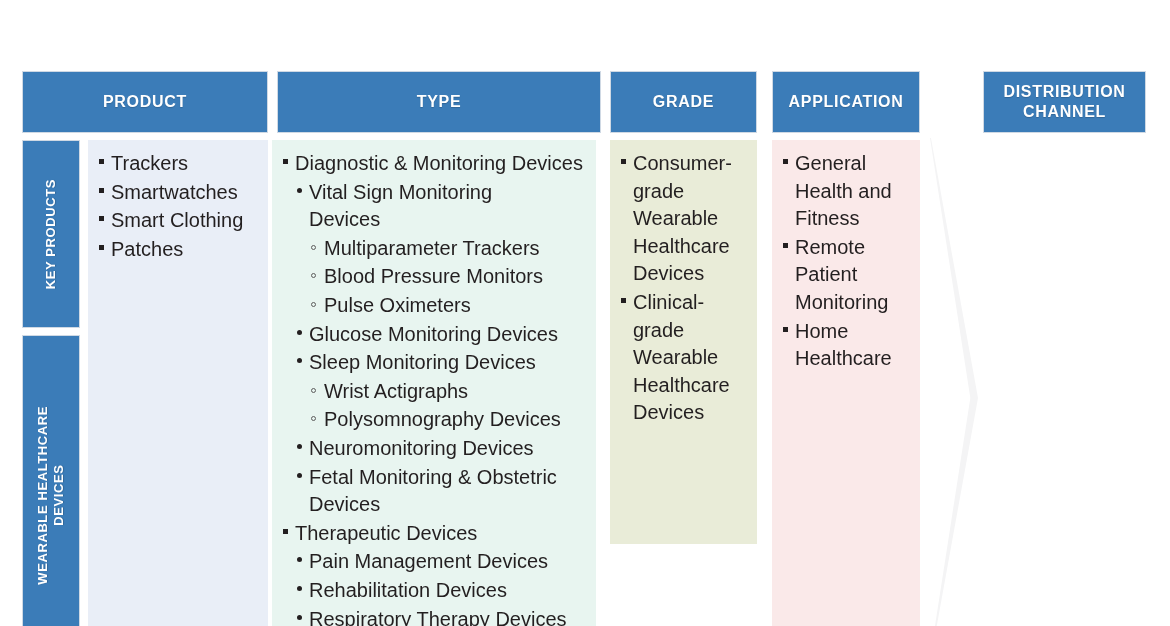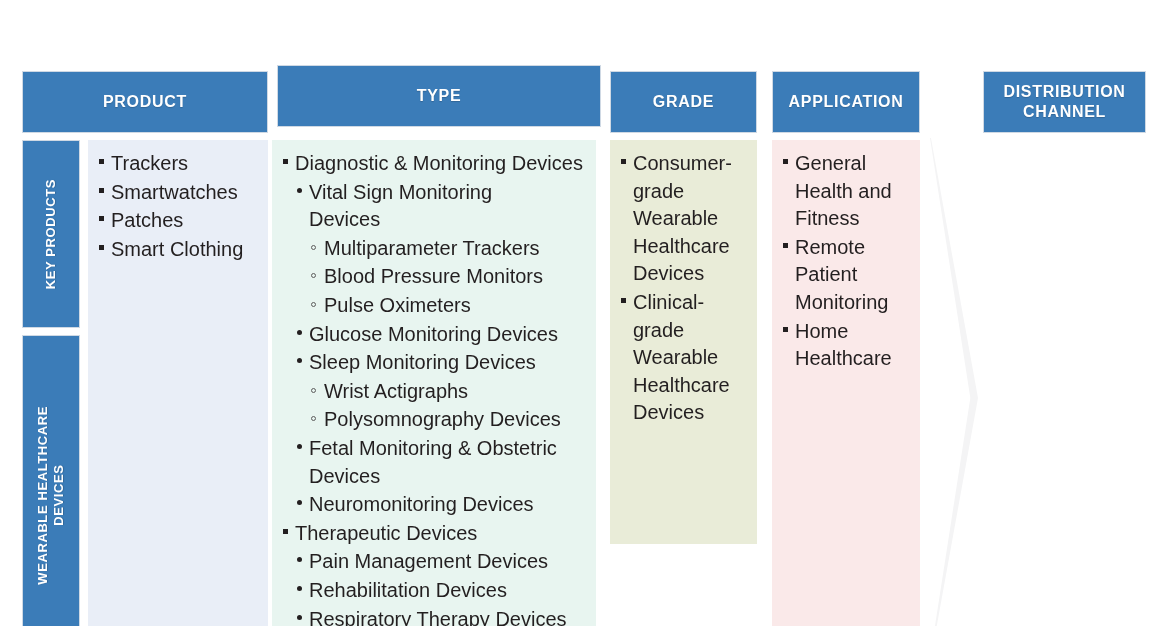--- a/index.html
+++ b/index.html
@@ -149,21 +149,21 @@
 <body>
 
 <div id="board">
 
   <div class="chevron"></div>
 
   <div class="hdr" style="left:22px; top:23px; width:246px; height:62px;">
     <span>PRODUCT</span>
   </div>
 
-  <div class="hdr" style="left:277px; top:17px; width:324px; height:62px;">
+  <div class="hdr" style="left:277px; top:23px; width:324px; height:62px;">
     <span>TYPE</span>
   </div>
 
   <div class="hdr" style="left:610px; top:23px; width:147px; height:62px;">
     <span>GRADE</span>
   </div>
 
   <div class="hdr" style="left:772px; top:23px; width:148px; height:62px;">
     <span>APPLICATION</span>
   </div>
@@ -178,38 +178,38 @@
 
   <div class="vbar" style="left:22px; top:287px; width:58px; height:321px;">
     <span class="vtext">WEARABLE HEALTHCARE
 DEVICES</span>
   </div>
 
   <div class="panel" style="left:88px; top:92px; width:180px; height:516px; background:#e9eef7;">
     <ul class="lst">
       <li class="l1">Trackers</li>
       <li class="l1">Smartwatches</li>
+      <li class="l1">Smart Clothing</li>
       <li class="l1">Patches</li>
-      <li class="l1">Smart Clothing</li>
     </ul>
   </div>
 
   <div class="panel" style="left:272px; top:92px; width:324px; height:516px; background:#e8f5f0;">
     <ul class="lst">
       <li class="l1">Diagnostic &amp; Monitoring Devices</li>
       <li class="l2" style="max-width:210px;">Vital Sign Monitoring Devices</li>
       <li class="l3">Multiparameter Trackers</li>
       <li class="l3">Blood Pressure Monitors</li>
       <li class="l3">Pulse Oximeters</li>
       <li class="l2">Glucose Monitoring Devices</li>
       <li class="l2">Sleep Monitoring Devices</li>
       <li class="l3">Wrist Actigraphs</li>
       <li class="l3">Polysomnography Devices</li>
+      <li class="l2">Neuromonitoring Devices</li>
       <li class="l2" style="max-width:262px;">Fetal Monitoring &amp; Obstetric Devices</li>
-      <li class="l2">Neuromonitoring Devices</li>
       <li class="l1">Therapeutic Devices</li>
       <li class="l2">Pain Management Devices</li>
       <li class="l2">Rehabilitation Devices</li>
       <li class="l2">Respiratory Therapy Devices</li>
       <li class="l2">Insulin Pumps</li>
     </ul>
   </div>
 
   <div class="panel narrow" style="left:610px; top:92px; width:147px; height:404px; background:#e9ecd8;">
     <ul class="lst">

